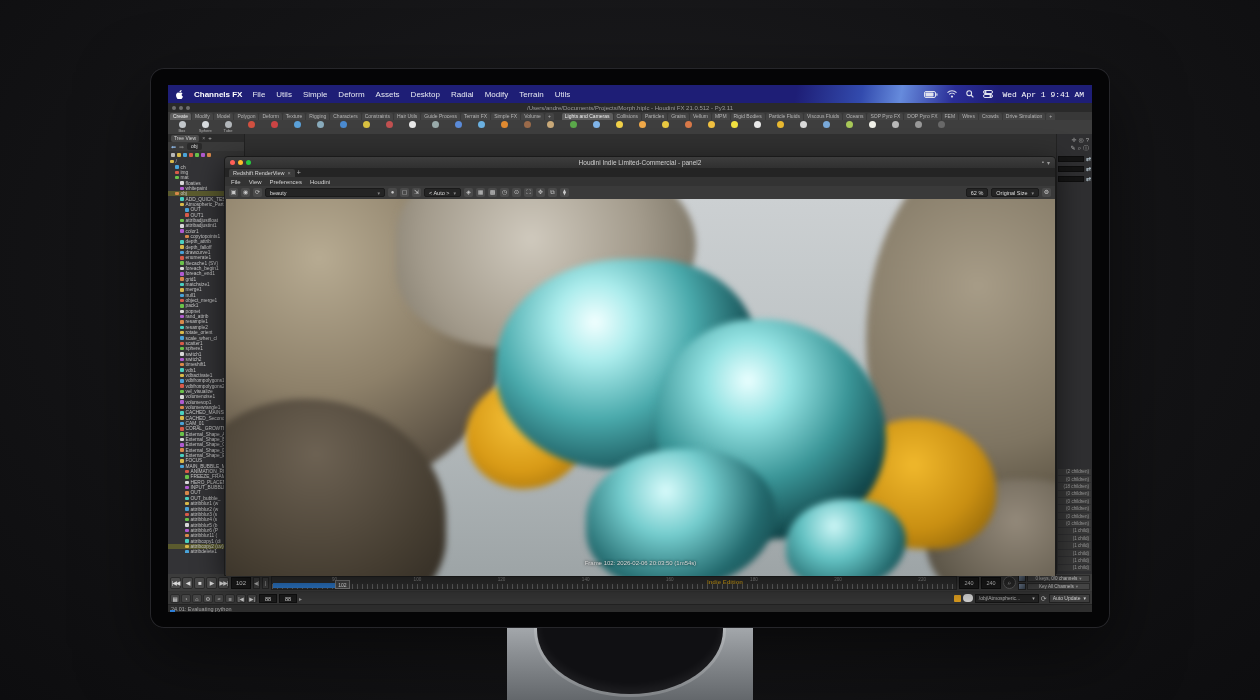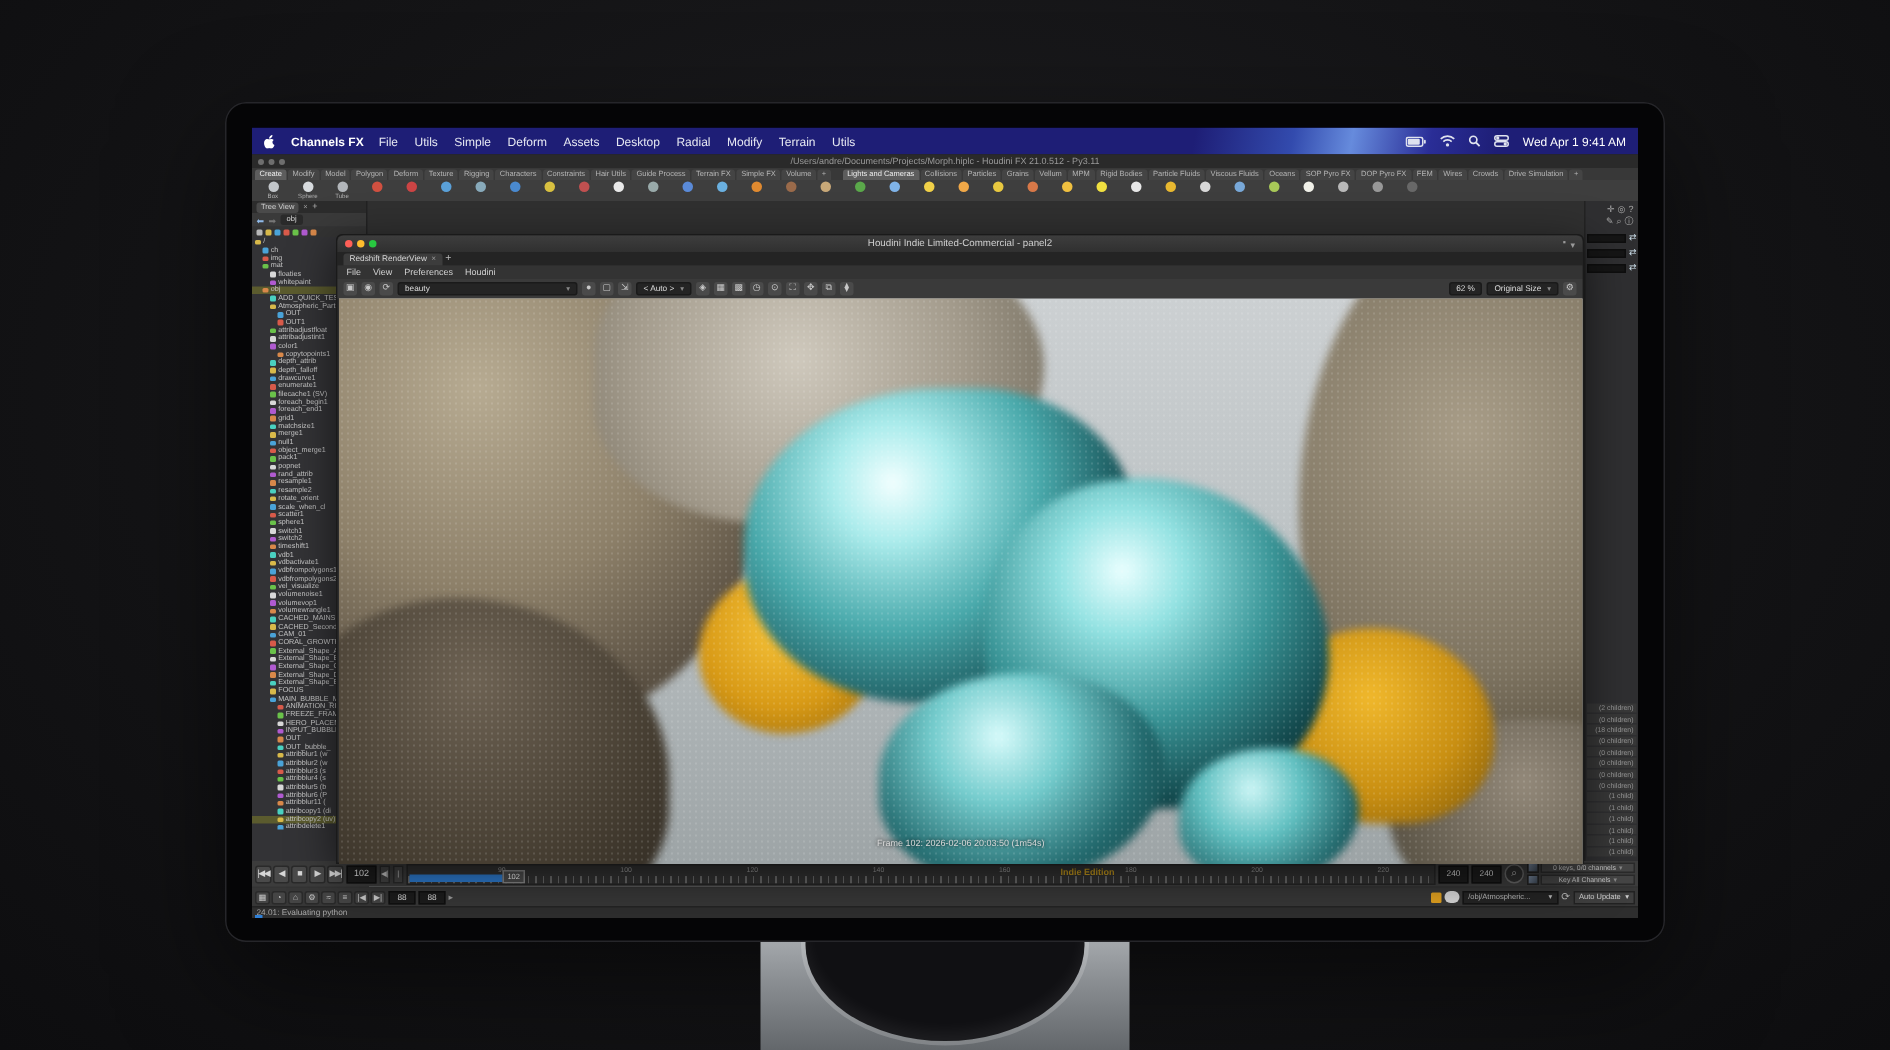--- a/index.html
+++ b/index.html
@@ -23,21 +23,21 @@
   .menubar { position:absolute; left:0; top:0; width:100%; height:18px; background:#1e1e76;
              display:flex; align-items:center; gap:10px; padding:0 8px; font-size:8px; color:#dfe2ee; overflow:hidden; }
   .menubar::after { content:""; position:absolute; left:590px; top:0; width:260px; height:18px;
              background:linear-gradient(100deg, transparent 15%, #3550b4 40%, #6e97e8 55%, #2b2f9a 75%, transparent 92%); opacity:.9; pointer-events:none;}
   .menubar > * { position:relative; z-index:1; }
   .appname { font-weight:bold; color:#fff; }
   .mitems { display:flex; gap:11px; }
   .mitem { color:#e6e8f2; }
   .mspacer { flex:1; }
   .mstatus { display:flex; align-items:center; gap:9px; }
-  .clock { color:#fff; }
+  .clock { color:#fff;font-family:Liberation Mono, monospace; }
 
   
   .hui { position:absolute; left:0; top:18px; width:924px; height:509px; background:#343434;
          font-size:6px; color:#c9c9c9; }
   .titlebar { position:absolute; left:0; top:0; width:100%; height:9px; background:#2a2a2a;
          display:flex; align-items:center; justify-content:center; color:#9a9a9a; font-size:6px; }
   .tl-dots { position:absolute; left:4px; top:2.5px; display:flex; gap:3px; }
   .tl-dots i { width:4px; height:4px; border-radius:50%; background:#6e6e6e; }
 
   .shelftabs { position:absolute; left:0; top:9px; width:100%; height:8px; background:#383838;

